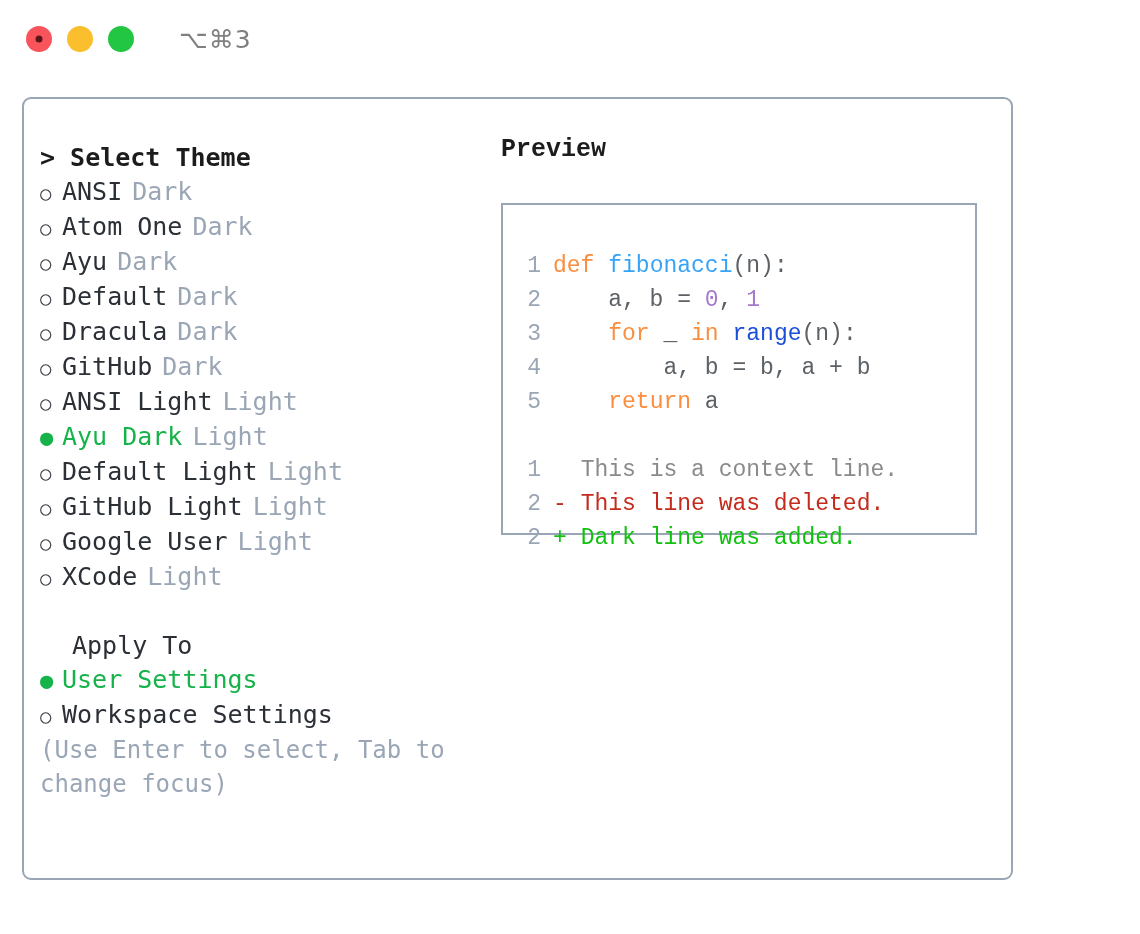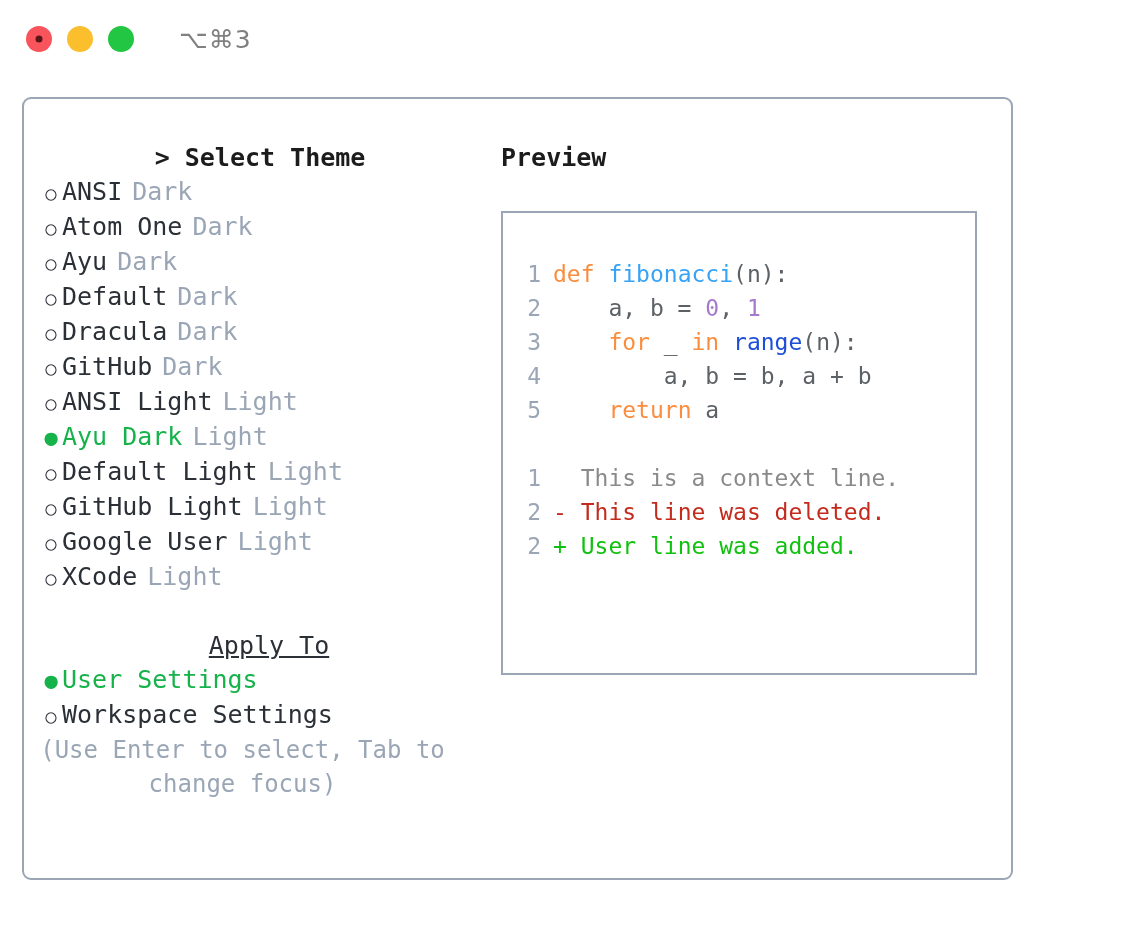--- a/index.html
+++ b/index.html
@@ -68,21 +68,20 @@
     border-radius: 9px;
     box-sizing: border-box;
   }
 
   
   .left-col {
     position: absolute;
     left: 16px;
     top: 42px;
     width: 440px;
-    text-align: center;
   }
   .section-title {
     font-size: 25px;
     font-weight: bold;
     color: #1c1c1c;
     letter-spacing: 0px;
     line-height: 34px;
     white-space: pre;
   }
   .opt-row {
@@ -108,51 +107,51 @@
   .opt-row.selected .opt-label { color: #16b24a; }
   .opt-cat {
     color: #9aa6b5;
     margin-left: 10px;
   }
 
   .apply-title {
     font-size: 25px;
     color: #2b2f36;
     line-height: 34px;
-    margin-left: 18px;
-    white-space: pre;
-    text-decoration: underline;
+    margin-left: 32px;
+    white-space: pre;
   }
   .spacer-lg { height: 34px; }
 
   .hint {
     font-size: 24px;
     color: #9aa6b5;
     line-height: 34px;
     width: 405px;
     white-space: pre-wrap;
   }
 
   
   .right-col {
     position: absolute;
     left: 477px;
-    top: 42px;
+    top: 34px;
     width: 500px;
+    font-family: Liberation Mono, monospace;
   }
   .preview-title {
     font-size: 25px;
     font-weight: bold;
     color: #1c1c1c;
     line-height: 34px;
   }
   .preview-box {
     margin-top: 36px;
     width: 476px;
-    height: 464px;
+    height: 332px;
     border: 2px solid #9aa6b5;
     box-sizing: border-box;
     background: #ffffff;
     padding: 44px 0 0 16px;
   }
   .code-line {
     font-size: 23px;
     line-height: 34px;
     white-space: pre;
   }
@@ -226,17 +225,17 @@
           <div class="code-line"><span class="ln">1</span><span class="kw">def</span><span class="pl"> </span><span class="fn">fibonacci</span><span class="pl">(n):</span></div>
           <div class="code-line"><span class="ln">2</span><span class="pl">    a, b = </span><span class="num">0</span><span class="pl">, </span><span class="num">1</span></div>
           <div class="code-line"><span class="ln">3</span><span class="pl">    </span><span class="kw">for</span><span class="pl"> _ </span><span class="kw">in</span><span class="pl"> </span><span class="bi">range</span><span class="pl">(n):</span></div>
           <div class="code-line"><span class="ln">4</span><span class="pl">        a, b = b, a + b</span></div>
           <div class="code-line"><span class="ln">5</span><span class="pl">    </span><span class="kw">return</span><span class="pl"> a</span></div>
         </div>
       <div class="blankline"></div>
       <div id="diff-sample">
           <div class="code-line"><span class="ln">1</span><span class="cx"> </span><span class="cx"> </span><span class="cx">This is a context line.</span></div>
           <div class="code-line"><span class="ln">2</span><span class="del">-</span><span class="del"> </span><span class="del">This line was deleted.</span></div>
-          <div class="code-line"><span class="ln">2</span><span class="add">+</span><span class="add"> </span><span class="add">User line was added.</span></div>
+          <div class="code-line"><span class="ln">2</span><span class="add">+</span><span class="add"> </span><span class="add">Dark line was added.</span></div>
         </div>
     </div>
   </div>
 </div>
 
 </body></html>

